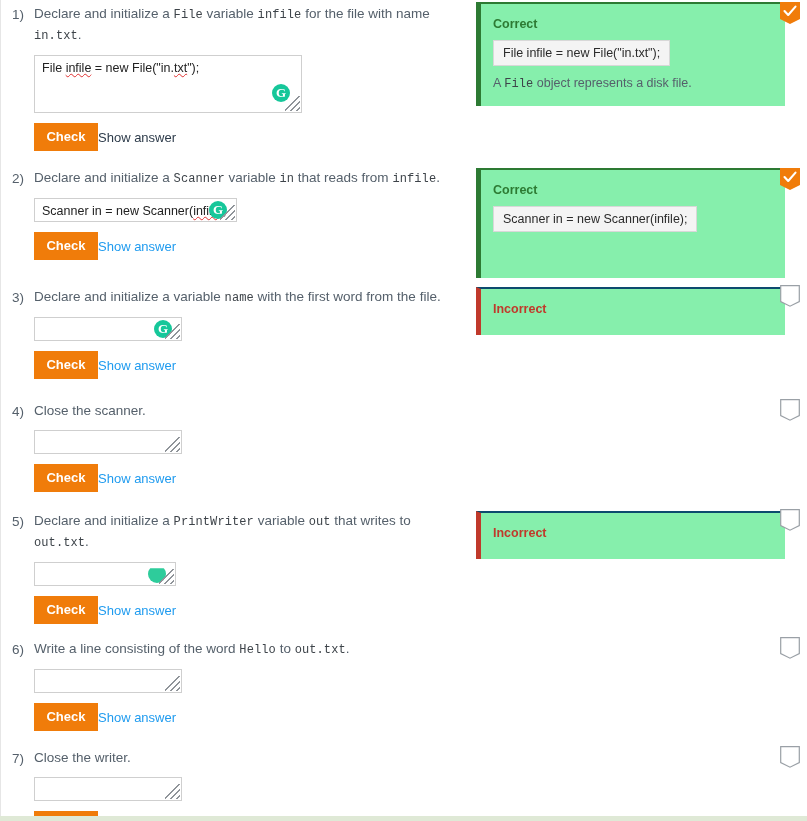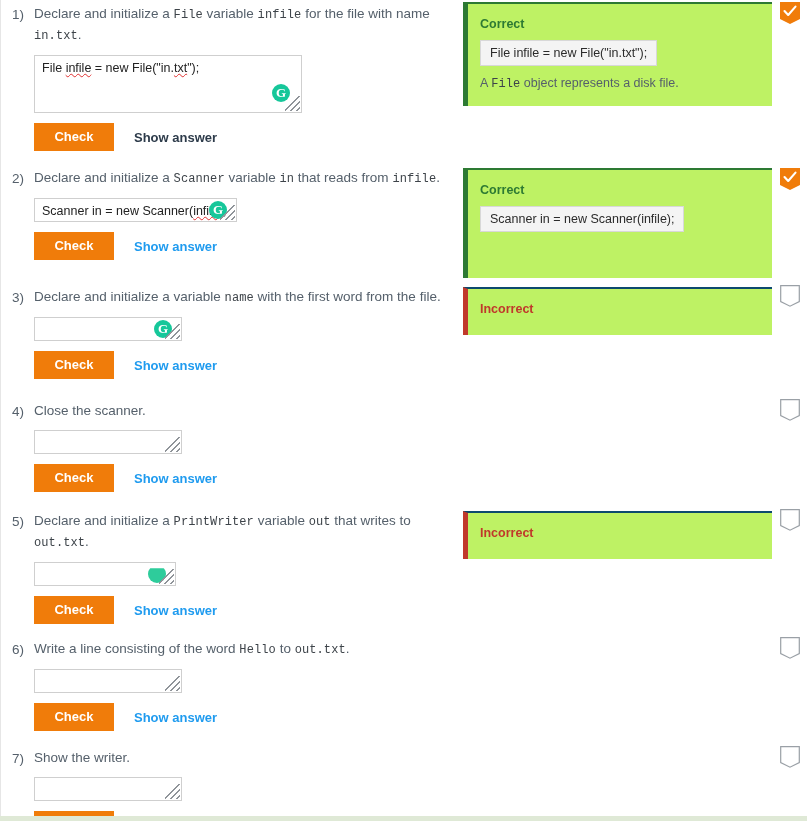--- a/index.html
+++ b/index.html
@@ -136,42 +136,41 @@
     align-items: center;
   }
   .btn-check {
     background: #f07c0a;
     color: #ffffff;
     border: none;
     font-family: "Liberation Sans", sans-serif;
     font-weight: bold;
     font-size: 13px;
     padding: 0;
-    width: 80px;
+    width: 64px;
     height: 28px;
     line-height: 28px;
     text-align: center;
     cursor: pointer;
   }
   .link-answer {
-    margin-left: 20px;
     color: #1f9bef;
-    font-weight: bold;
+    font-weight: normal;
     font-size: 13px;
     text-decoration: none;
     cursor: pointer;
   }
   .link-answer.dark { color: #2d3b4a; }
 
   
   .fb {
     position: absolute;
-    left: 463px;
+    left: 476px;
     width: 309px;
-    background: #bef264;
+    background: #86efac;
     padding: 8px 10px 10px 12px;
   }
   .fb.correct {
     border-top: 2px solid #2d7a33;
     border-left: 5px solid #2d7a33;
   }
   .fb.incorrect {
     border-top: 2px solid #0c4a6e;
     border-left: 5px solid #c0392b;
   }
@@ -366,21 +365,21 @@
       <div class="badge" style="top:637px">
         <svg width="20" height="22" viewBox="0 0 20 22">
           <path d="M0.7 0.7 H19.3 V16.6 L10 21.2 L0.7 16.6 Z" fill="#ffffff" stroke="#9aa0a6" stroke-width="1.2"></path>
         </svg>
       </div>
     </div>
     <div class="row">
       <div class="q-left" style="top:748px">
         <div class="q-head">
           <span class="q-num">7)</span>
-          <span class="q-text">Show the writer.</span>
+          <span class="q-text">Close the writer.</span>
         </div>
         <div class="editor-wrap">
           <div class="editor" style="width: 148px; height: 24px;" contenteditable="false">
             <div class="code-line"></div>
             <span class="grip"></span>
           </div>
         </div>
         <div class="btn-row">
           <button class="btn-check">Check</button>
           <a class="link-answer">Show answer</a>

